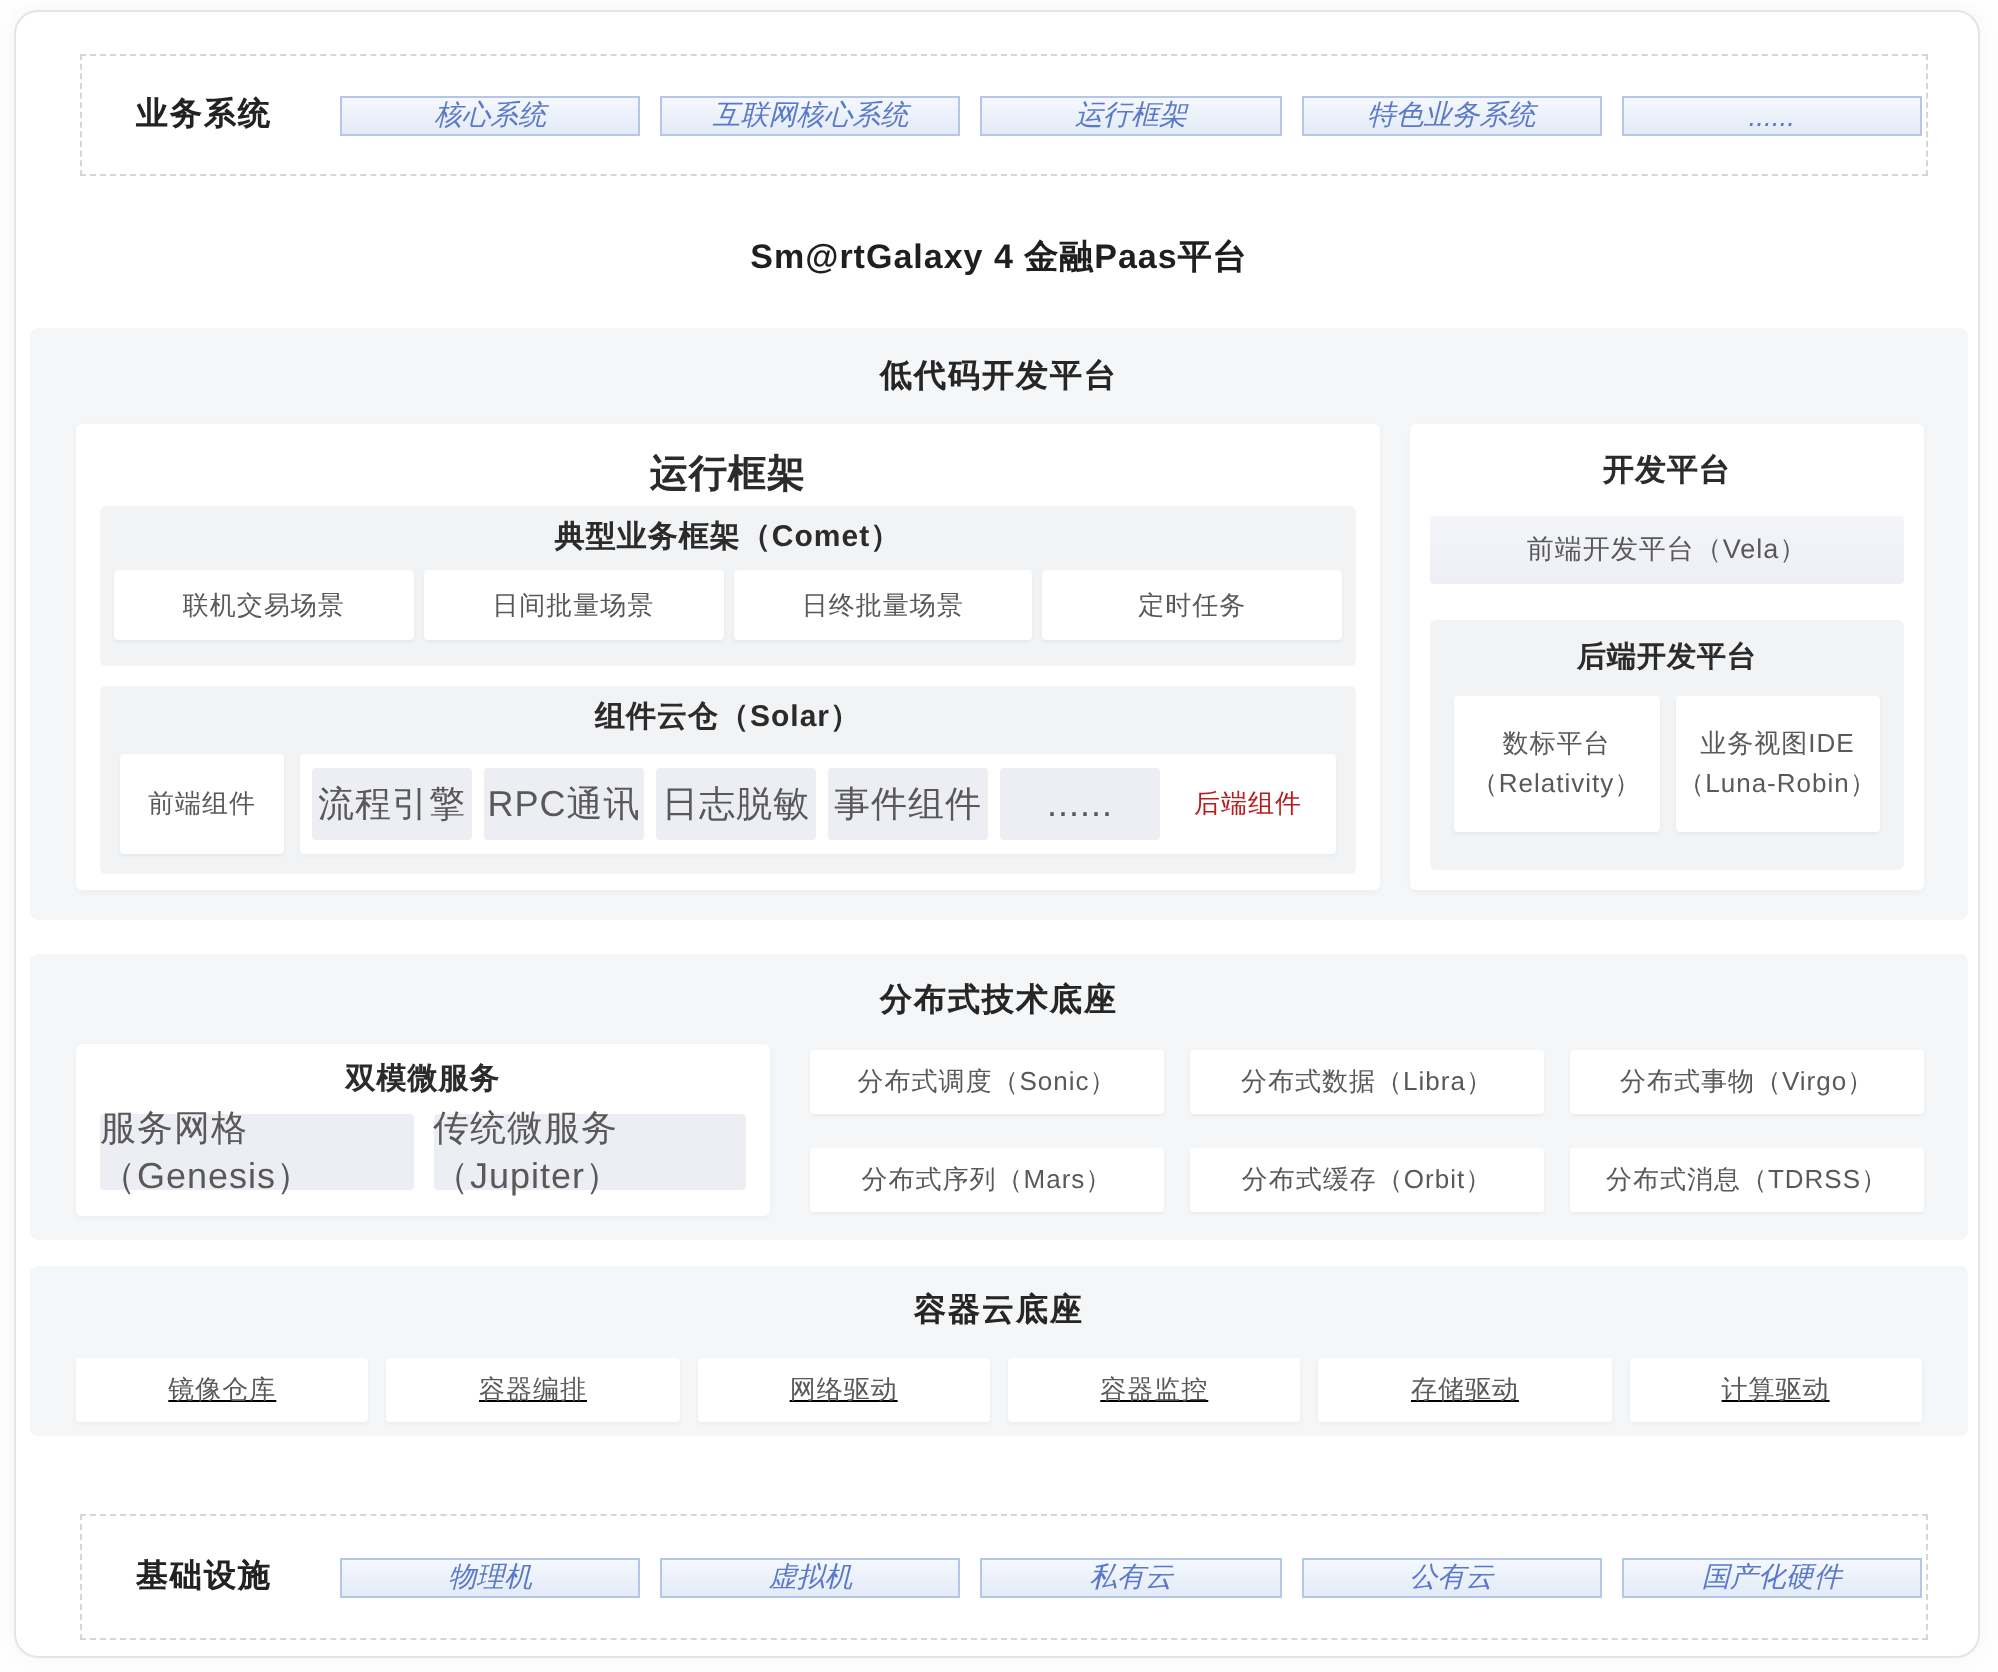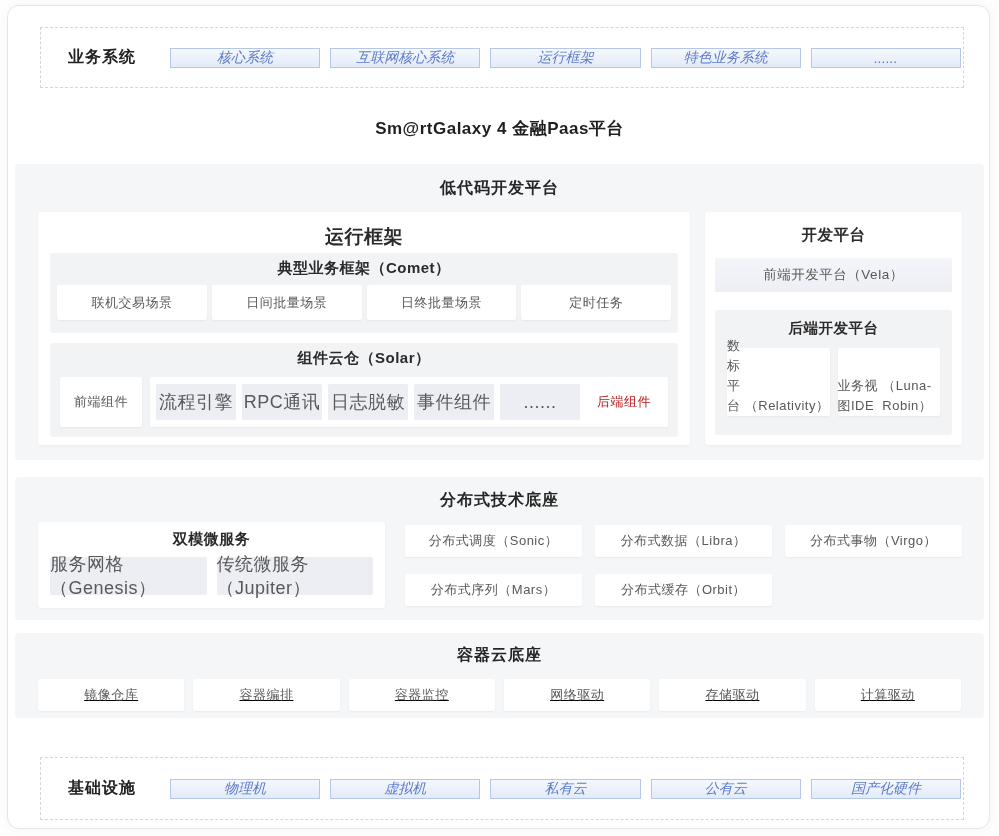--- a/index.html
+++ b/index.html
@@ -41,21 +41,21 @@
   .solar-strip { flex:1; margin-left:8px; background:#fff; border-radius:2px;
     display:flex; align-items:center; padding:0 6px; gap:6px; box-shadow:0 1px 2px rgba(0,0,0,.04); }
   .solar-strip .chip { flex:1; height:36px; }
   .solar-back { width:76px; flex:0 0 76px; text-align:center; font-size:13px; color:#b91c1c; letter-spacing:.5px; }
 
   
   .vela-chip { position:absolute; left:10px; top:46px; width:237px; height:34px;
     background:linear-gradient(180deg,#f4f5f9 0%,#edeff5 100%); color:#595959; font-size:13.5px;
     display:flex; align-items:center; justify-content:center; border-radius:2px; letter-spacing:.5px; }
   .backend-boxes { margin:10px 12px 0; display:flex; gap:8px; }
-  .backend-boxes .item-box { flex:1; height:68px; flex-direction:row; line-height:20px;align-items:flex-end; }
+  .backend-boxes .item-box { flex:1; height:68px; flex-direction:column; line-height:20px; }
 
   
   .dual-chips { margin:8px 12px 0; display:flex; gap:10px; }
   .dual-chips .chip { flex:1; height:38px; }
   .dist-grid { position:absolute; left:390px; top:48px; width:557px;
     display:grid; grid-template-columns:repeat(3,1fr); column-gap:13px; row-gap:17px; }
   .dist-grid .item-box { height:32px; }
 
   
   .cc-row { position:absolute; left:23px; top:46px; width:923px; display:flex; gap:9px;text-decoration:underline; }
@@ -141,30 +141,31 @@
         <div class="chip">传统微服务（Jupiter）</div>
       </div>
     </div>
 
     <div class="dist-grid">
       <div class="item-box">分布式调度（Sonic）</div>
       <div class="item-box">分布式数据（Libra）</div>
       <div class="item-box">分布式事物（Virgo）</div>
       <div class="item-box">分布式序列（Mars）</div>
       <div class="item-box">分布式缓存（Orbit）</div>
+      <div class="item-box">分布式消息（TDRSS）</div>
     </div>
   </div>
 
   <div class="panel" style="top:633px; height:85px;">
     <div class="panel-title" style="padding-top:12px;">容器云底座</div>
     <div class="cc-row">
       <div class="item-box">镜像仓库</div>
       <div class="item-box">容器编排</div>
+      <div class="item-box">网络驱动</div>
       <div class="item-box">容器监控</div>
-      <div class="item-box">网络驱动</div>
       <div class="item-box">存储驱动</div>
       <div class="item-box">计算驱动</div>
     </div>
   </div>
 
   <div class="dashed-row" style="top:757px; height:63px;">
     <div class="row-label">基础设施</div>
     <div class="band-boxes">
       <div class="blue-box">物理机</div>
       <div class="blue-box">虚拟机</div>

